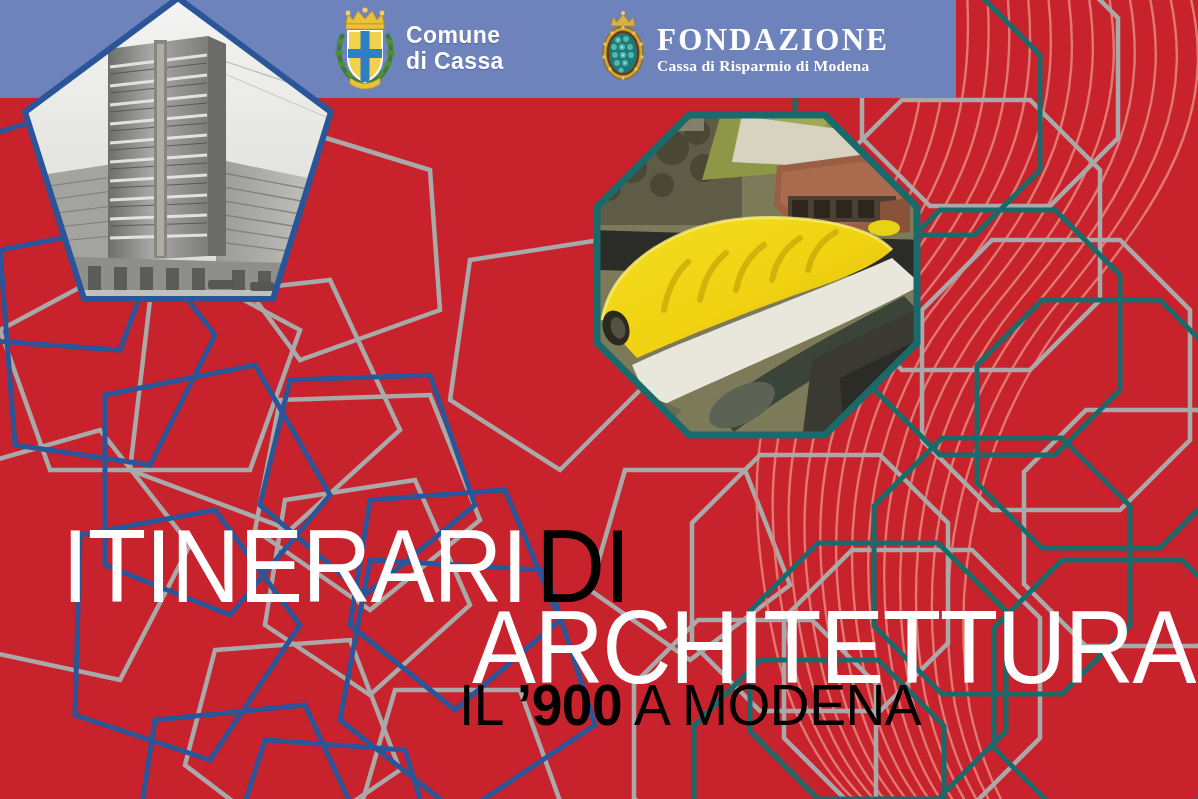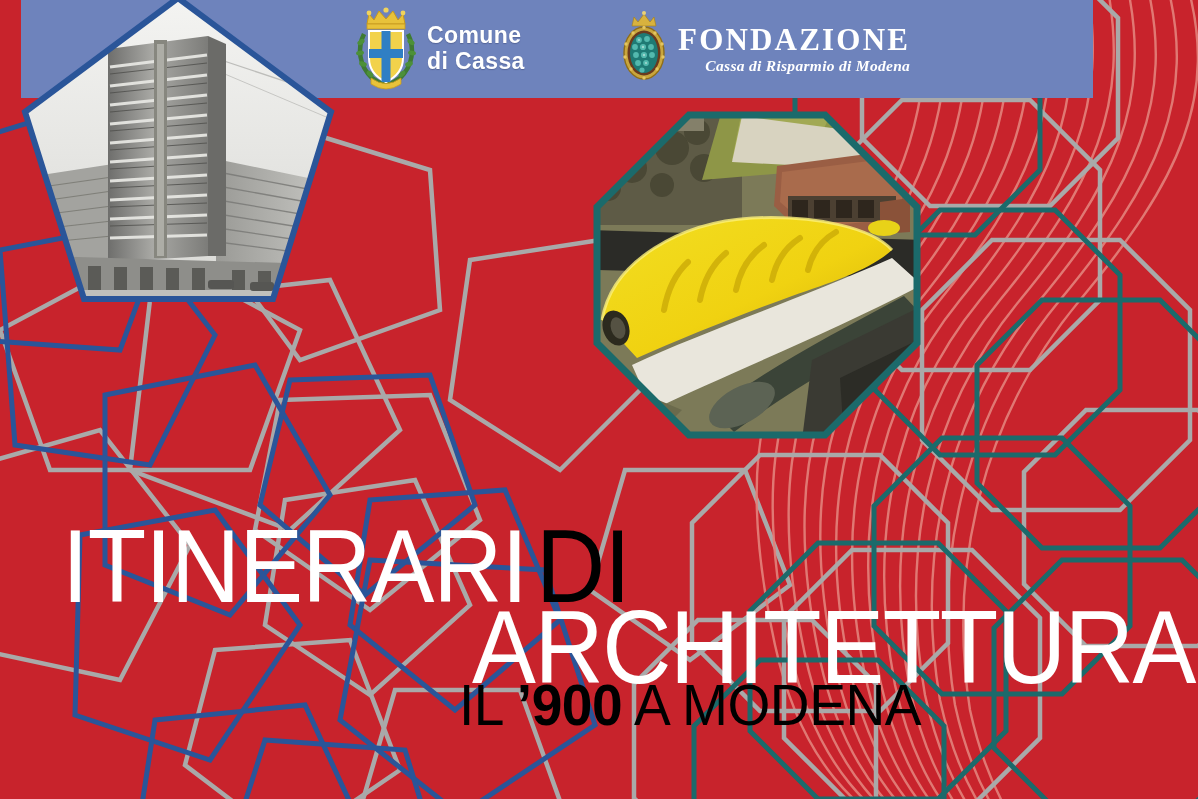--- a/index.html
+++ b/index.html
@@ -6,46 +6,45 @@
   #poster{
     position:relative;
     width:1198px;height:799px;
     overflow:hidden;
     background:#C8232C;
     font-family:"Liberation Sans", sans-serif;
     -webkit-font-smoothing:antialiased;
   }
   
   #header-band{
-    position:absolute;left:0;top:0;width:1072px;height:98px;
+    position:absolute;left:0;top:0;width:956px;height:98px;
     background:#6E83BC;
     z-index:5;
-    margin-left:21px;
   }
   .logo-group{position:absolute;display:flex;align-items:center;}
   #comune-logo-group{left:334px;top:6px;}
-  #fondazione-logo-group{left:598px;top:10px;text-align:right;}
+  #fondazione-logo-group{left:598px;top:10px;}
 
   
   .crest-svg{display:block;}
 
   #comune-text{
     margin-left:10px;color:#FFFFFF;line-height:1.12;
     font-size:23px;font-weight:600;letter-spacing:.4px;
     text-shadow:0 1px 1px rgba(40,50,90,.35);
   }
   #fondazione-text{margin-left:9px;color:#FFFFFF;}
   #fondazione-title{
     font-family:"Liberation Serif", serif;
     font-size:31px;font-weight:700;letter-spacing:2.2px;line-height:1;
   }
   #fondazione-sub{
     font-family:"Liberation Serif", serif;
     font-size:15.5px;font-weight:700;letter-spacing:.3px;
-    margin-top:3px;line-height:1;font-style:italic;
+    margin-top:3px;line-height:1;
   }
 
   
   #deco-lines, #deco-shapes-back, #deco-shapes-front{
     position:absolute;left:0;top:0;width:1198px;height:799px;
   }
   #deco-lines{z-index:2;}
   #deco-shapes-back{z-index:1;}
   #deco-shapes-front{z-index:3;}
 

